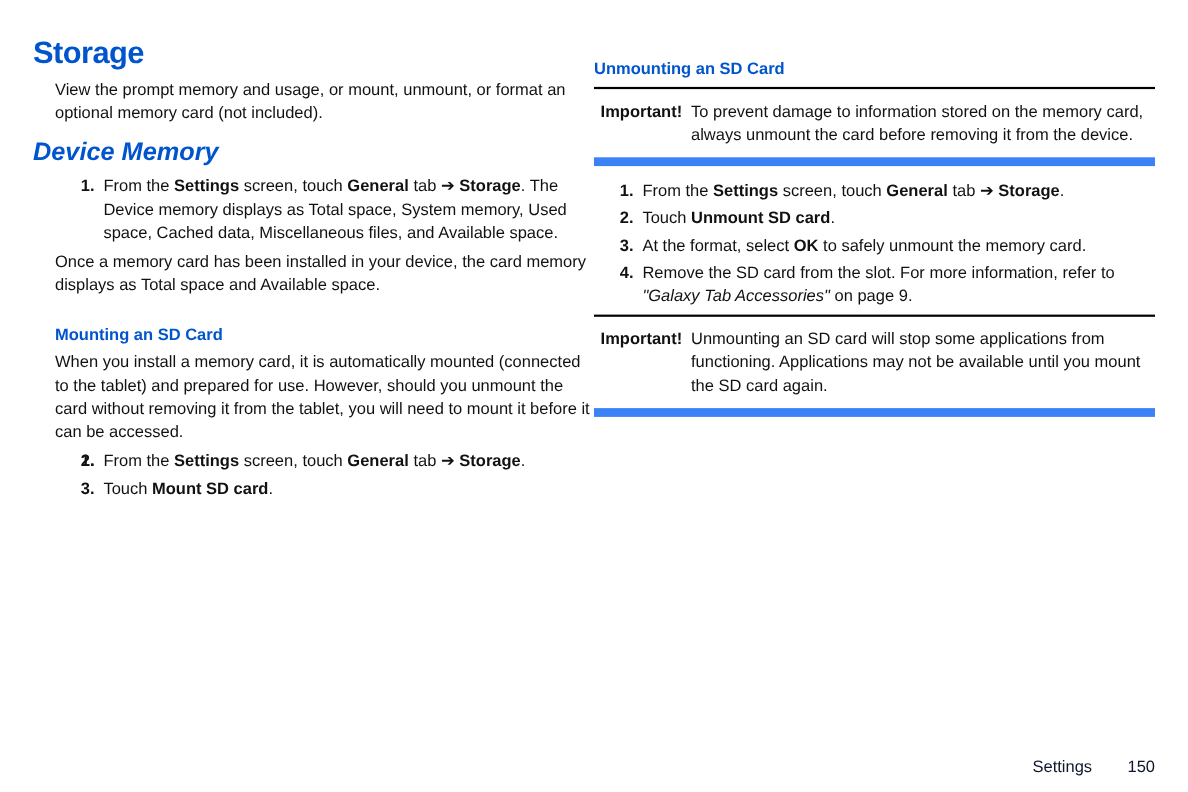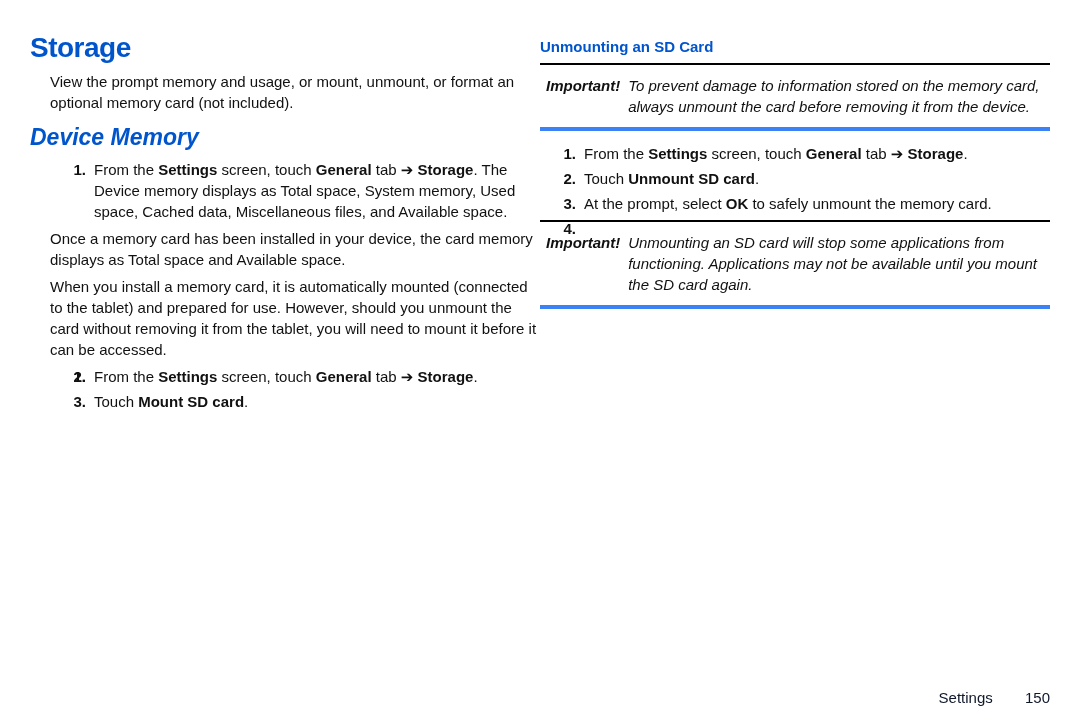--- a/index.html
+++ b/index.html
@@ -42,21 +42,21 @@
       color:var(--heading-blue);
       font-style:italic;
       font-weight:800;
       font-size:23px;
       margin:8px 0 4px 0;
     }
     h3.blue-sub {
       color:var(--heading-blue);
       font-weight:800;
       font-size:15px;
-      margin:8px 0 4px 20px;
+      margin:24px 0 4px 20px;
     }
     p.body {
       margin:4px 0 6px 20px;
     }
     ol.steps {
       list-style:none;
       padding:0;
       margin:6px 0 6px 30px;
     }
     ol.steps li {
@@ -69,24 +69,23 @@
       left:0;
       top:0;
       font-weight:700;
       width:26px;
       text-align:right;
     }
     .bold { font-weight:700; }
     .ref-italic { font-style:italic; }
     .important-block {
       border-top:2px solid #000;
-      border-bottom:4px solid #3b82f6;
+      border-bottom:8px solid #3b82f6;
       padding:10px 6px;
       margin:6px 0 12px 0;
-      font-style:italic;
     }
     .important-block .row {
       display:flex;
       gap:8px;
     }
     .important-block .label {
       font-weight:700;
       flex:0 0 auto;
     }
     .important-block .txt {
@@ -115,20 +114,21 @@
       <li>
         <span class="num">1.</span>
         <span>
           <span>From the </span><span class="bold">Settings</span><span> screen, touch </span><span class="bold">General</span><span> tab ➔ </span><span class="bold">Storage</span><span>. The Device memory displays as Total space, System memory, Used space, Cached data, Miscellaneous files, and Available space.</span>
         </span>
       </li>
     </ol>
 
     <p class="body">Once a memory card has been installed in your device, the card memory displays as Total space and Available space.</p>
 
+    <h3 class="blue-sub">Mounting an SD Card</h3>
     <p class="body">When you install a memory card, it is automatically mounted (connected to the tablet) and prepared for use. However, should you unmount the card without removing it from the tablet, you will need to mount it before it can be accessed.</p>
 
     <ol class="steps">
       <li>
         <span class="num">1.</span>
       </li>
       <li>
         <span class="num">2.</span>
         <span>
           <span>From the </span><span class="bold">Settings</span><span> screen, touch </span><span class="bold">General</span><span> tab ➔ </span><span class="bold">Storage</span><span>.</span>
@@ -162,25 +162,28 @@
       </li>
       <li>
         <span class="num">2.</span>
         <span>
           <span>Touch </span><span class="bold">Unmount SD card</span><span>.</span>
         </span>
       </li>
       <li>
         <span class="num">3.</span>
         <span>
-          <span>At the prompt, select </span><span class="bold">OK</span><span> to safely unmount the memory card.</span>
+          <span>At the format, select </span><span class="bold">OK</span><span> to safely unmount the memory card.</span>
         </span>
       </li>
       <li>
         <span class="num">4.</span>
+        <span>
+          <span>Remove the SD card from the slot. For more information, refer to </span><span class="ref-italic">"Galaxy Tab Accessories"</span><span> on page 9.</span>
+        </span>
       </li>
     </ol>
 
     <div class="important-block">
       <div class="row">
         <div class="label">Important!</div>
         <div class="txt">Unmounting an SD card will stop some applications from functioning. Applications may not be available until you mount the SD card again.</div>
       </div>
     </div>
   </div>

